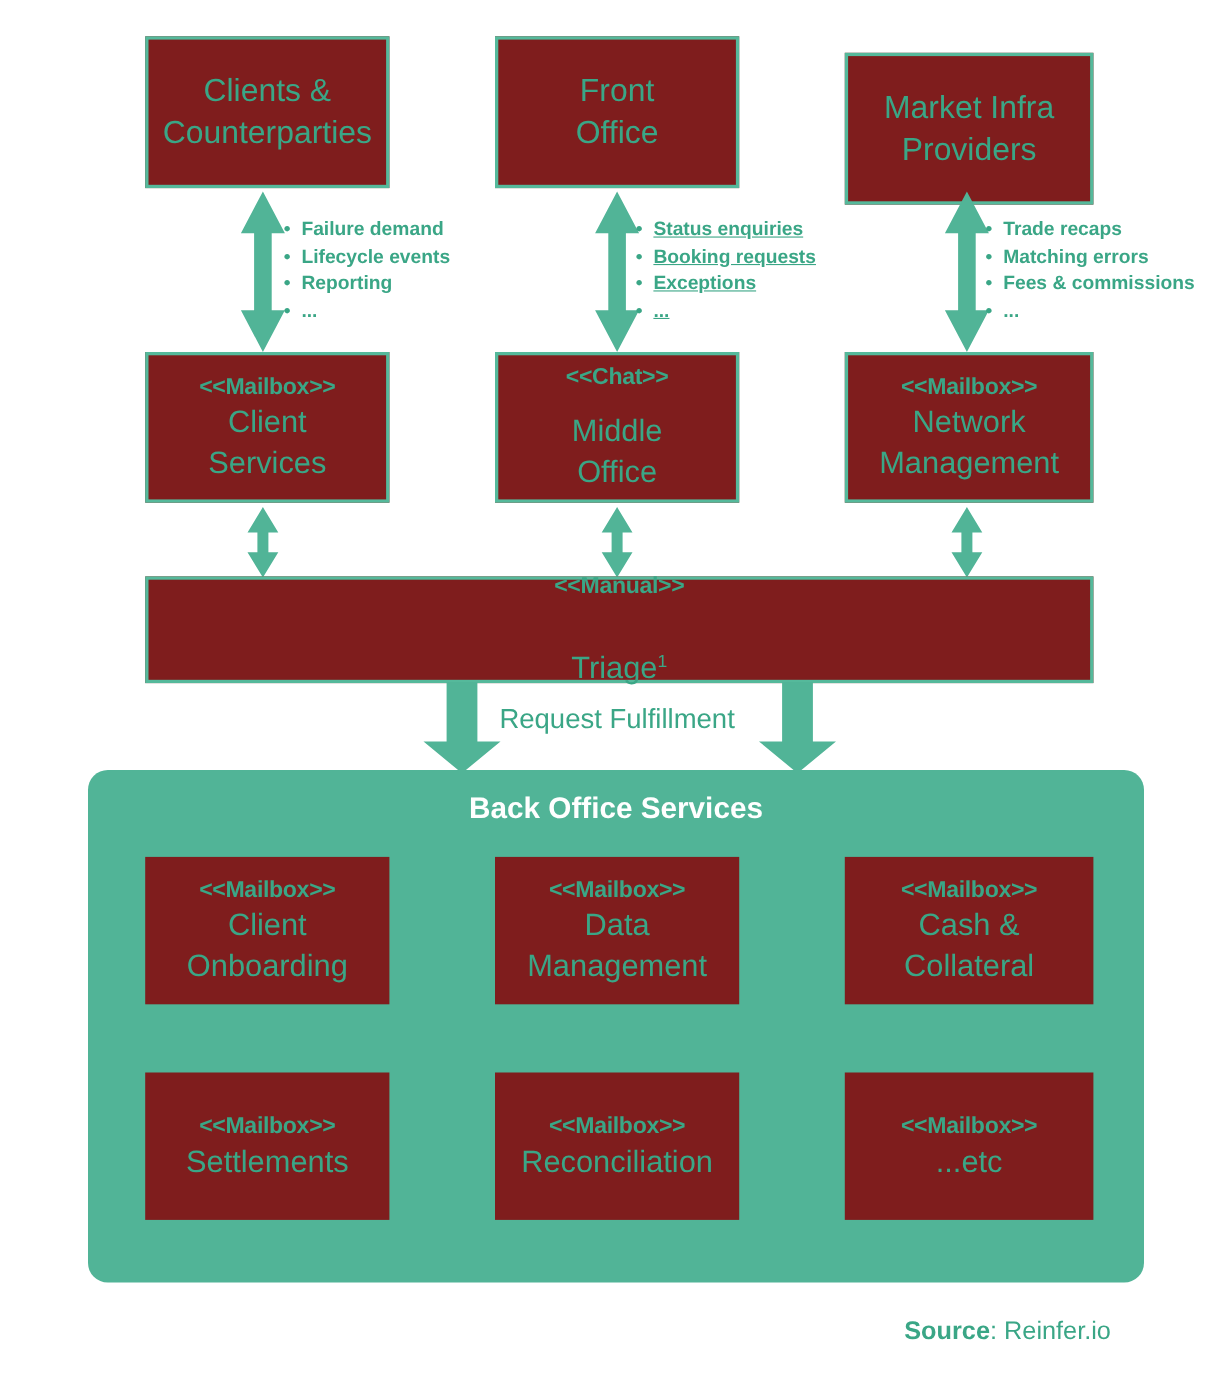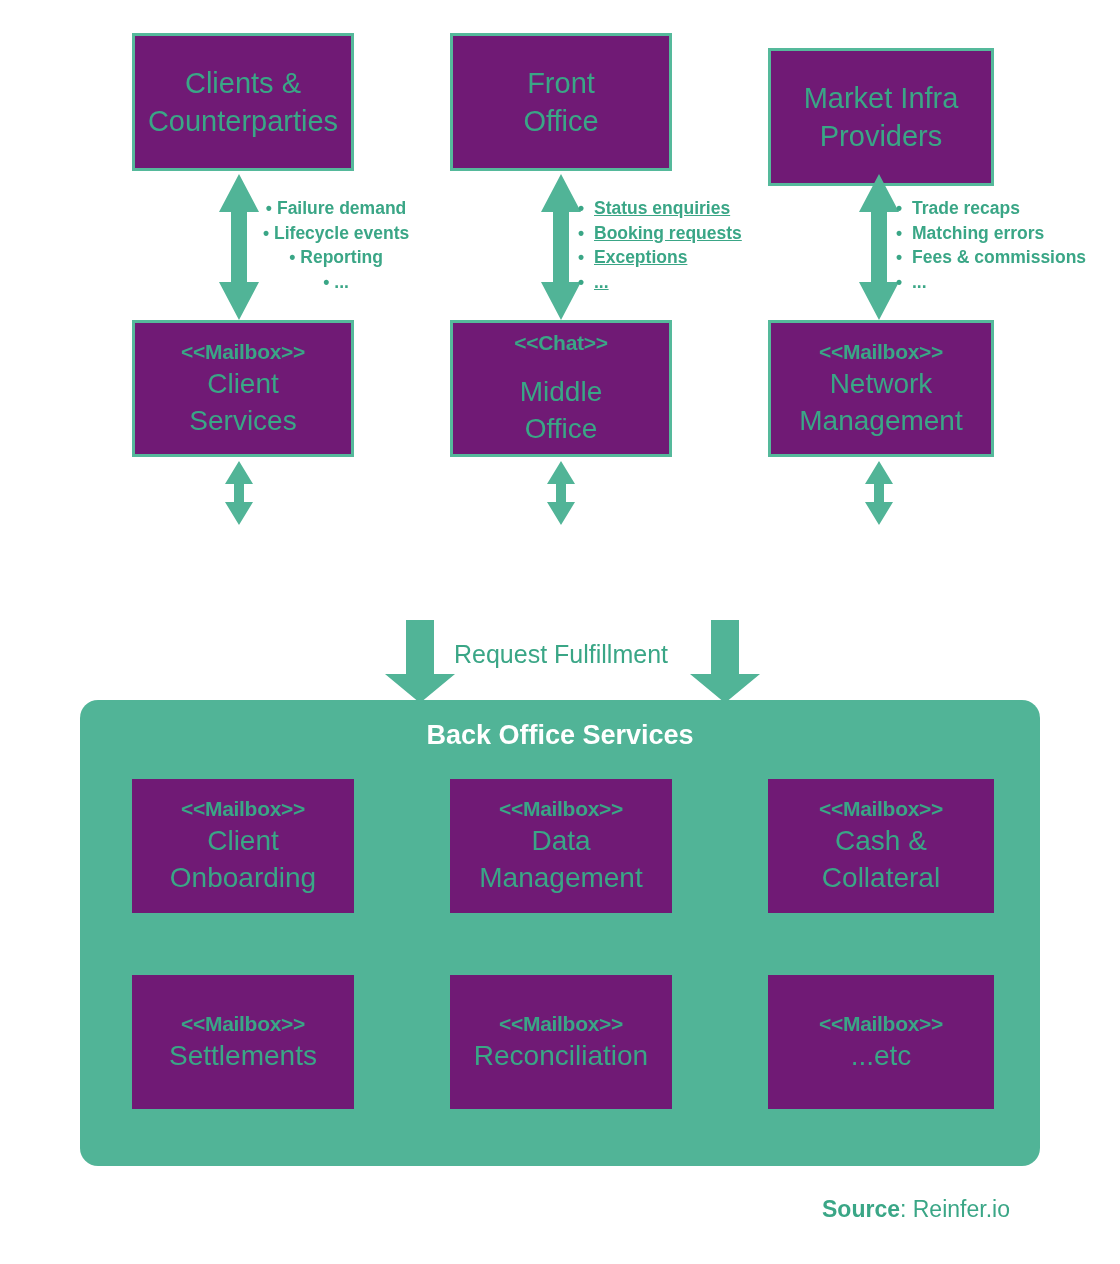--- a/index.html
+++ b/index.html
@@ -16,21 +16,21 @@
     height: 1264px;
     background: #ffffff;
     overflow: hidden;
   }
 
   
   .obox {
     position: absolute;
     box-sizing: border-box;
     border: 3px solid #55B99B;
-    background: #701a75;
+    background: #7f1d1d;
     display: flex;
     flex-direction: column;
     align-items: center;
     justify-content: center;
     text-align: center;
     color: #3AA686;
   }
   .obox .title {
     font-size: 29px;
     line-height: 38px;
@@ -158,21 +158,21 @@
       <path d="M23 2 L43 40 L31 40 L31 110 L43 110 L23 148 L3 110 L15 110 L15 40 L3 40 Z" fill="#51B497"></path>
     </svg>
   </div>
 
   <div class="dbl-arrow" style="left:856px; top:172px;">
     <svg width="46" height="150" viewBox="0 0 46 150">
       <path d="M23 2 L43 40 L31 40 L31 110 L43 110 L23 148 L3 110 L15 110 L15 40 L3 40 Z" fill="#51B497"></path>
     </svg>
   </div>
 
-  <div class="bullets" style="left:258px; top:196px;text-align:center;">
+  <div class="bullets" style="left:258px; top:196px;">
     <div class="bline"><span class="dot">•</span><span>Failure demand</span></div>
     <div class="bline"><span class="dot">•</span><span>Lifecycle events</span></div>
     <div class="bline"><span class="dot">•</span><span>Reporting</span></div>
     <div class="bline"><span class="dot">•</span><span>...</span></div>
   </div>
 
   <div class="bullets" style="left:578px; top:196px;text-decoration:underline;">
     <div class="bline"><span class="dot">•</span><span>Status enquiries</span></div>
     <div class="bline"><span class="dot">•</span><span>Booking requests</span></div>
     <div class="bline"><span class="dot">•</span><span>Exceptions</span></div>
@@ -215,20 +215,26 @@
       <path d="M16 1 L30 24 L21 24 L21 42 L30 42 L16 65 L2 42 L11 42 L11 24 L2 24 Z" fill="#51B497"></path>
     </svg>
   </div>
 
   <div class="dbl-arrow" style="left:863px; top:460px;">
     <svg width="32" height="66" viewBox="0 0 32 66">
       <path d="M16 1 L30 24 L21 24 L21 42 L30 42 L16 65 L2 42 L11 42 L11 24 L2 24 Z" fill="#51B497"></path>
     </svg>
   </div>
 
+  <div class="obox" style="left:132px; top:524px; width:862px; height:97px;">
+    <div class="stereo">&lt;&lt;Manual&gt;&gt;</div>
+    <div class="name">
+      <span>Triage</span><span class="sup-small">1</span>
+    </div>
+  </div>
 
   <div class="block-arrow" style="left:383px; top:620px;">
     <svg width="74" height="84" viewBox="0 0 74 84">
       <path d="M23 0 L51 0 L51 54 L72 54 L37 83 L2 54 L23 54 Z" fill="#51B497"></path>
     </svg>
   </div>
 
   <div class="block-arrow" style="left:688px; top:620px;">
     <svg width="74" height="84" viewBox="0 0 74 84">
       <path d="M23 0 L51 0 L51 54 L72 54 L37 83 L2 54 L23 54 Z" fill="#51B497"></path>

